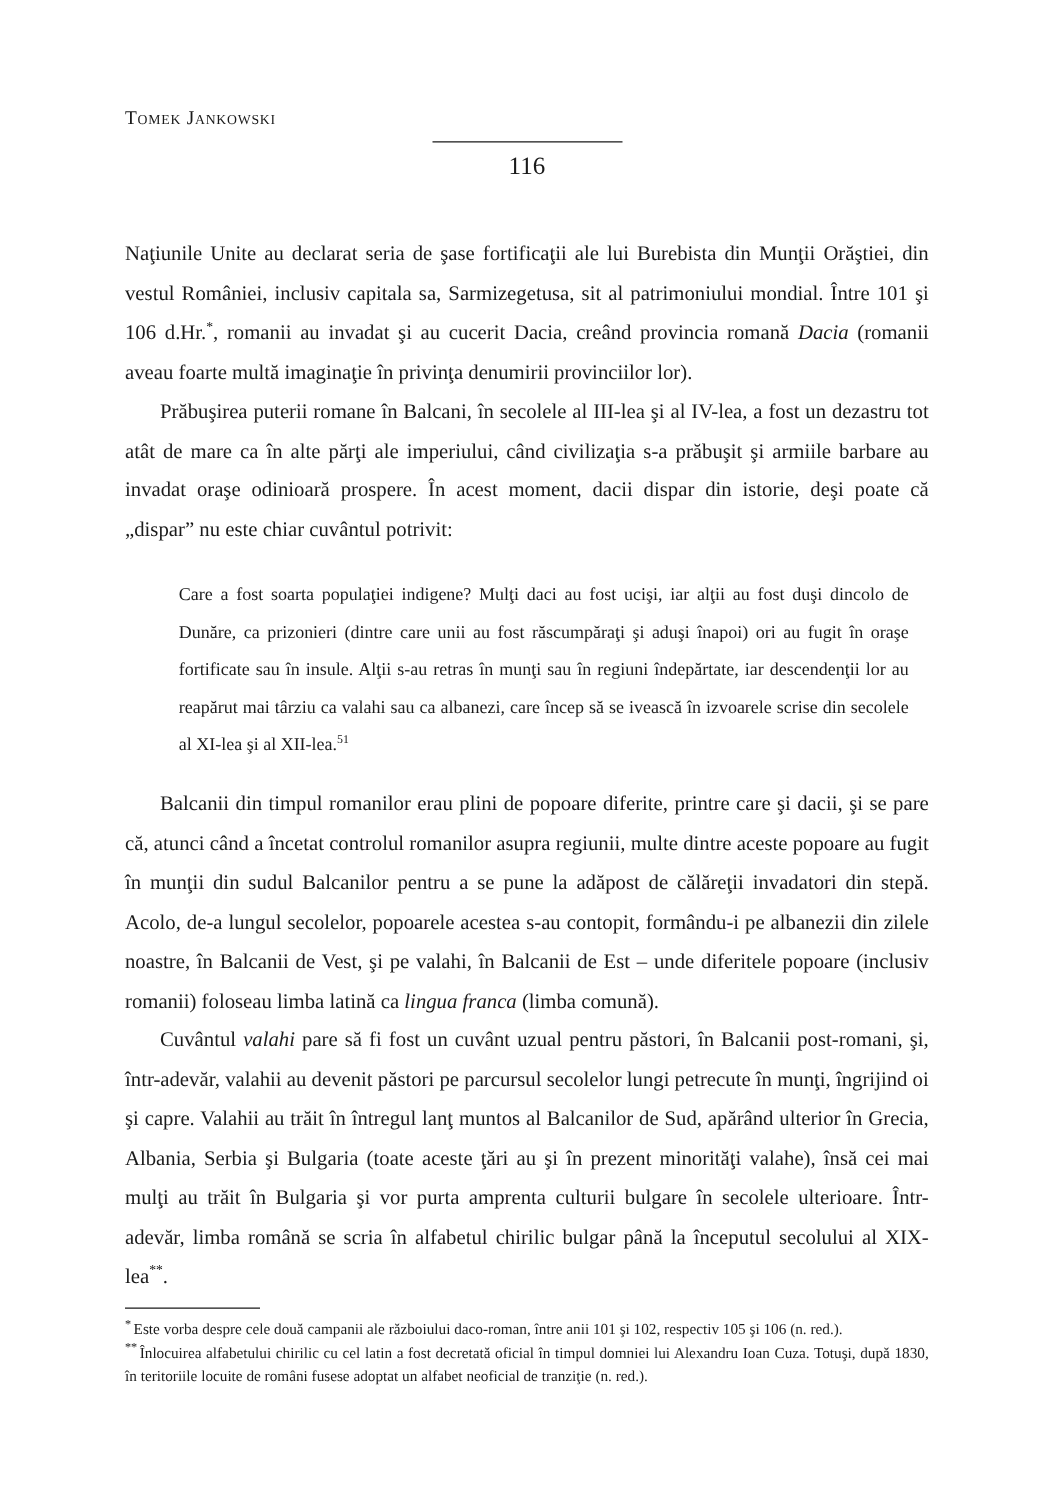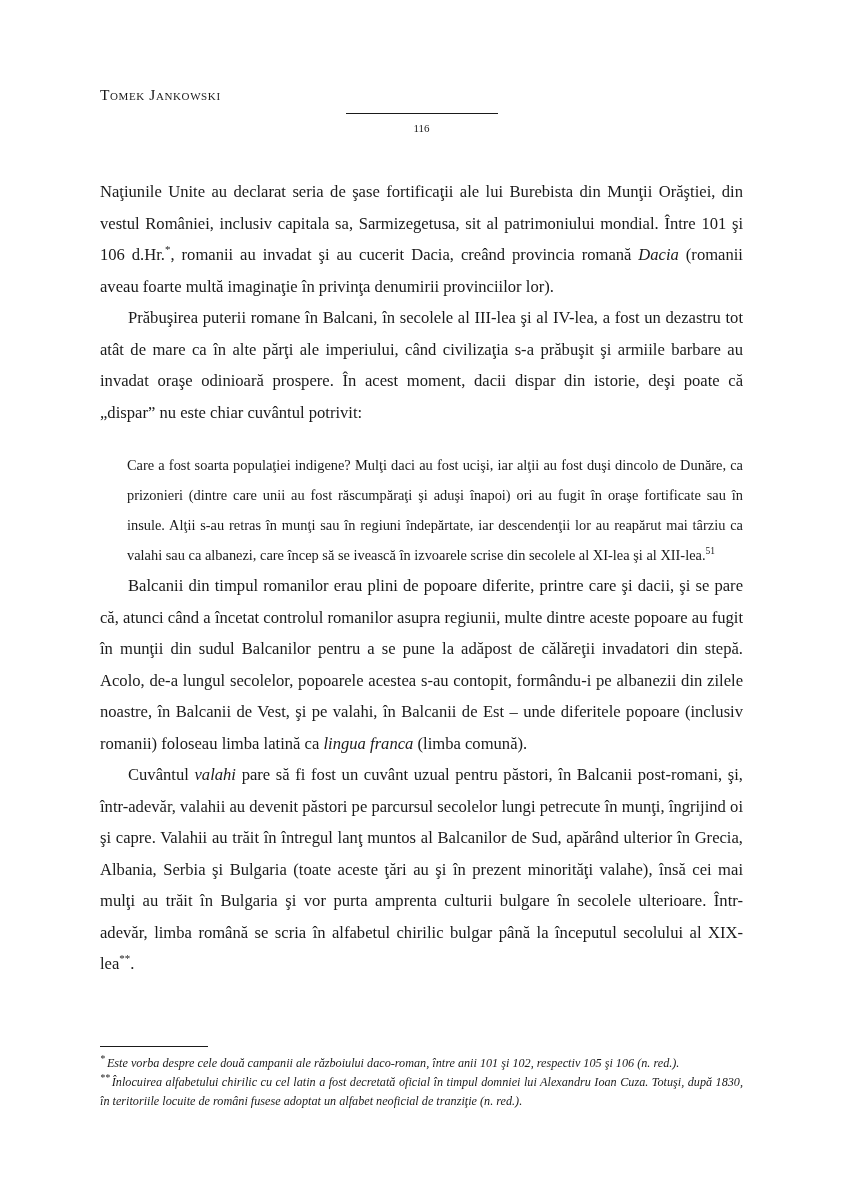--- a/index.html
+++ b/index.html
@@ -33,21 +33,21 @@
     color: #1a1a1a;
   }
   .head-rule {
     width: 152px;
     height: 1px;
     background: #1a1a1a;
     margin: 9px auto 0 auto;
   }
   .folio {
     text-align: center;
-    font-size: 11px;
+    font-size: 20px;
     margin-top: 8px;
   }
   .body {
     margin-top: 42px;
     font-size: 16.6px;
     line-height: 31.5px;
     text-align: justify;
     text-justify: inter-word;
     hyphens: manual;
   }
@@ -59,41 +59,40 @@
     text-indent: 0;
   }
   .quote {
     margin: 22px 0 0 0;
     padding-left: 27px;
     font-size: 14.4px;
     line-height: 30px;
     text-align: justify;
   }
   .quote p {
-    margin: 0;
+    margin: 16px;
   }
   .after-quote {
     margin-top: 27px;
   }
   i, .ital {
   }
   sup {
     font-size: 0.66em;
     vertical-align: super;
     line-height: 0;
   }
   .footnotes {
     position: absolute;
     left: 100px;
     top: 1046px;
     width: 643px;
     font-size: 12.2px;
     line-height: 19px;
     text-align: justify;
-    font-style: italic;
   }
   .fn-rule {
     width: 108px;
     height: 1px;
     background: #1a1a1a;
     margin-bottom: 7px;
   }
   .footnotes p {
     margin: 0;
   }

